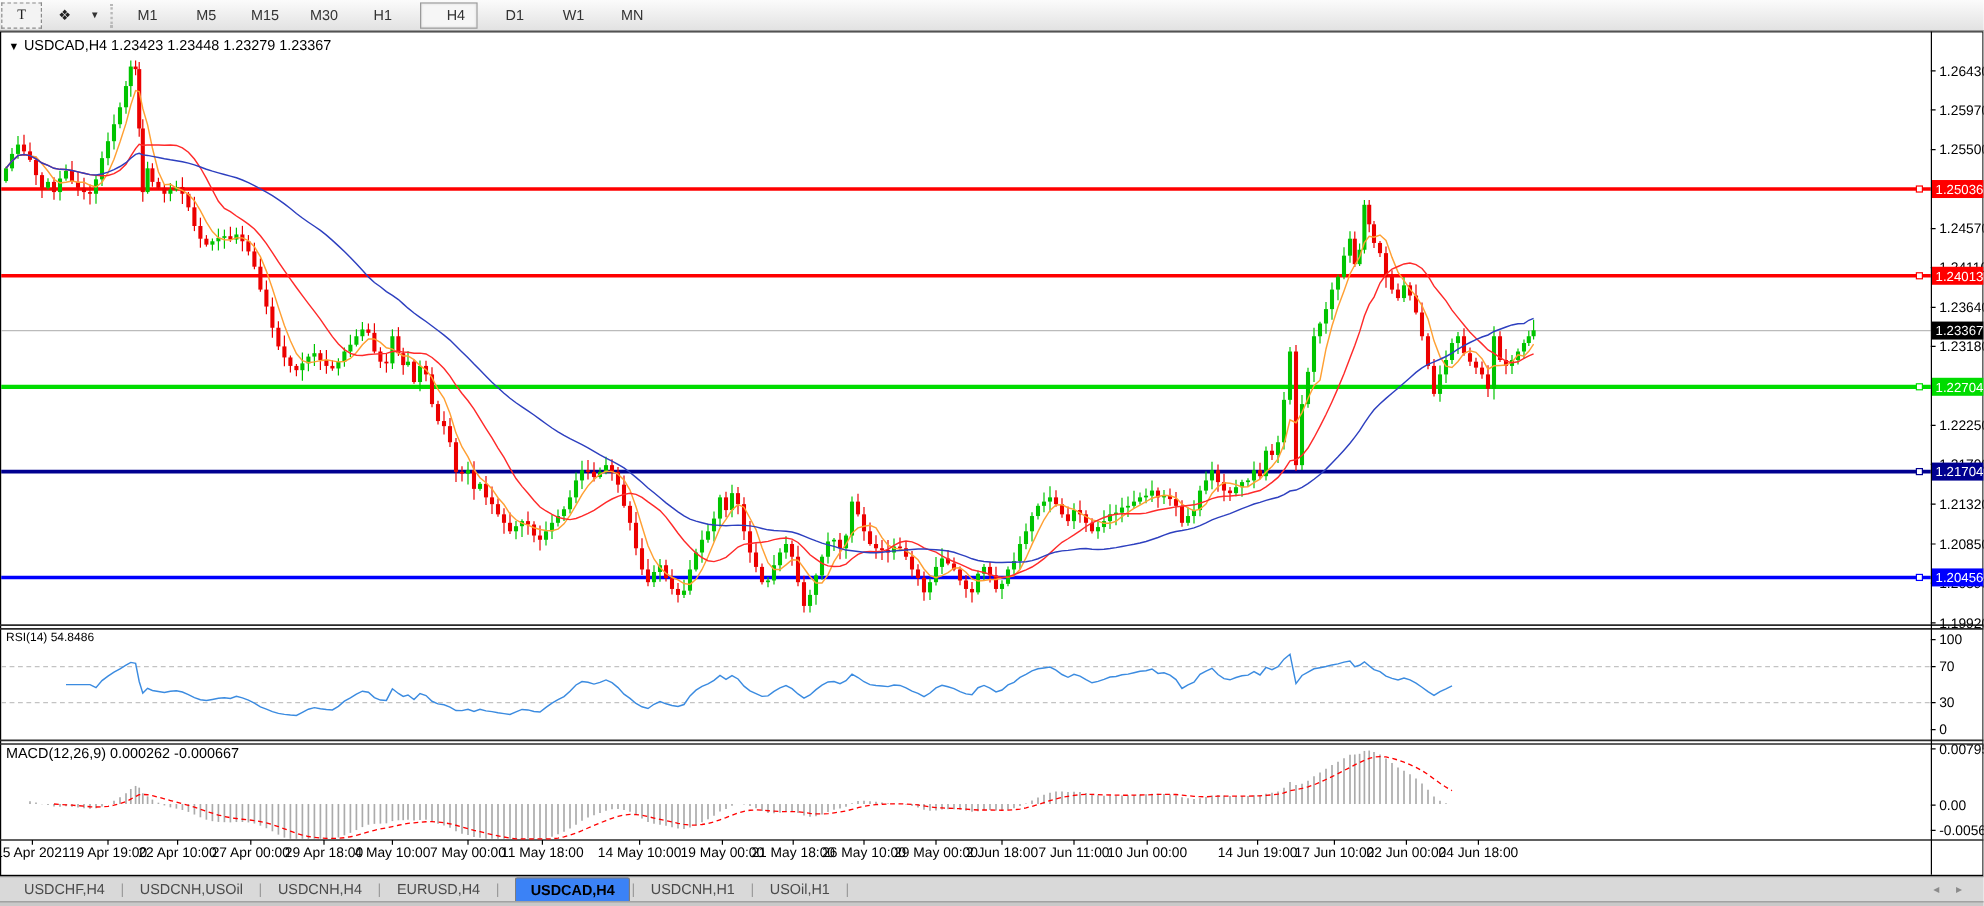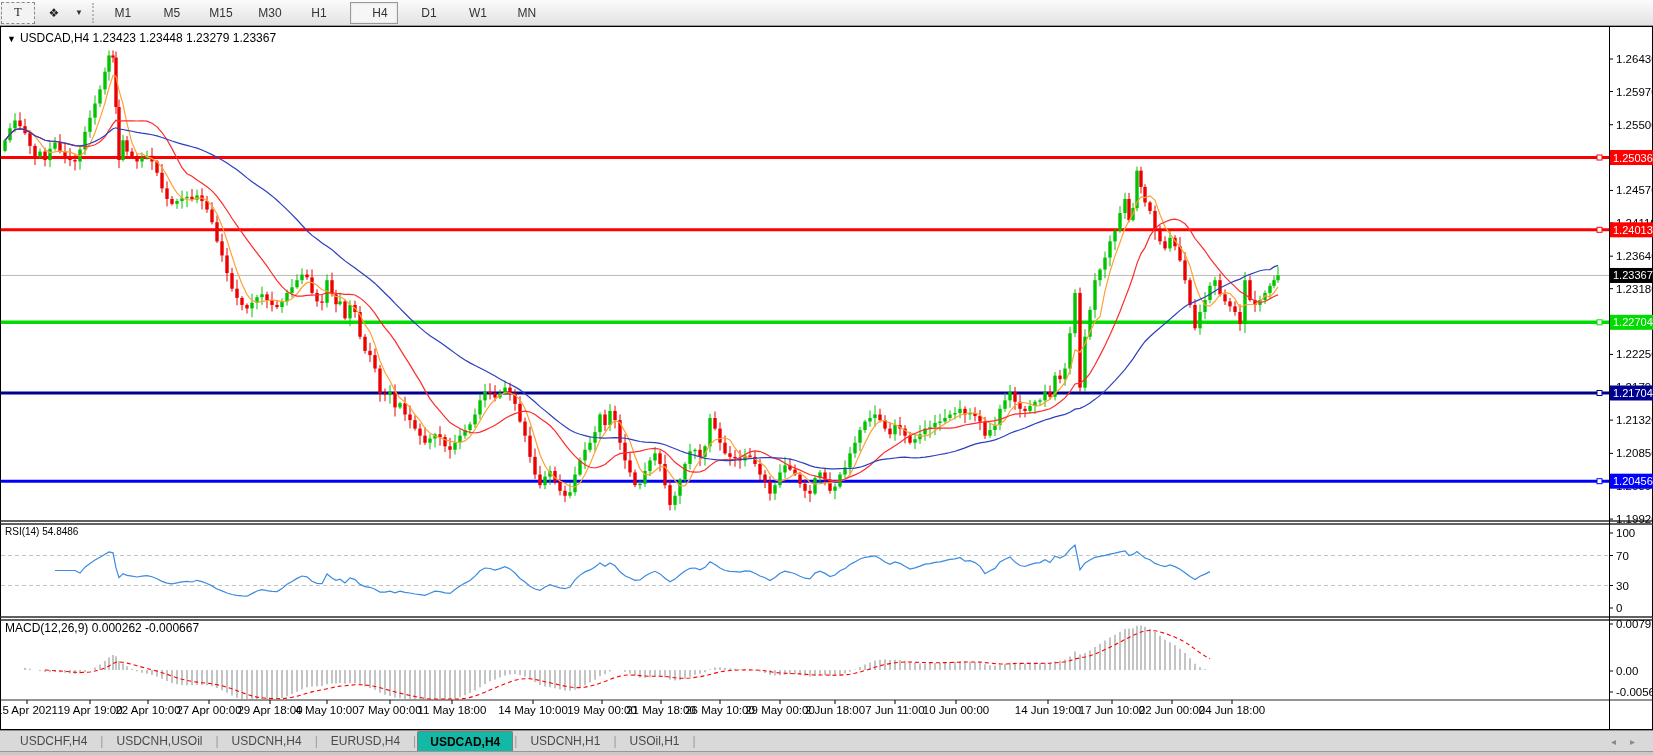--- a/index.html
+++ b/index.html
@@ -20,22 +20,22 @@
   #chart-svg{position:absolute;left:0;top:0;z-index:1;pointer-events:none;}
   .pane-label{position:absolute;z-index:3;font-size:12px;color:#000;white-space:nowrap;}
   #header-label{left:7px;top:31px;font-size:12px;}
   #header-label .tri{font-size:9px;margin-right:4px;color:#000;}
   #rsi-label{left:5px;top:526px;font-size:10px;}
   #macd-label{left:5px;top:621px;font-size:12px;}
   .tabbar{position:absolute;left:0;top:730px;width:1653px;height:20px;background:#d9d9d9;
     border-top:1px solid #8e8e8e;display:flex;align-items:flex-end;z-index:5;}
   .tab{height:18px;padding:0 12px;display:flex;align-items:center;font-size:12px;color:#4a4a4a;
     background:transparent;white-space:nowrap;}
-  .tab.active{background:#14b8a6;border:1px solid #7d7d7d;border-bottom:none;color:#000;
-    font-weight:bold;border-radius:2px 2px 0 0;height:19px;}
+  .tab.active{background:#3b82f6;border:1px solid #7d7d7d;border-bottom:none;color:#000;
+    font-weight:bold;border-radius:2px 2px 0 0;height:19px;margin-left:12px;}
   .tab-sep{color:#9a9a9a;font-size:12px;padding:0 1px;}
   .tab-spacer{width:8px;}
   .tab-arrows{margin-left:auto;margin-right:18px;display:flex;gap:14px;align-items:center;height:100%;}
   .tab-arrow{color:#8b8b8b;font-size:10px;}
   .statusbar{position:absolute;left:0;top:751px;width:1653px;height:4px;background:#c9c9c9;
     border-top:1px solid #979797;z-index:5;}
 </style>
 </head>
 <body>
 

